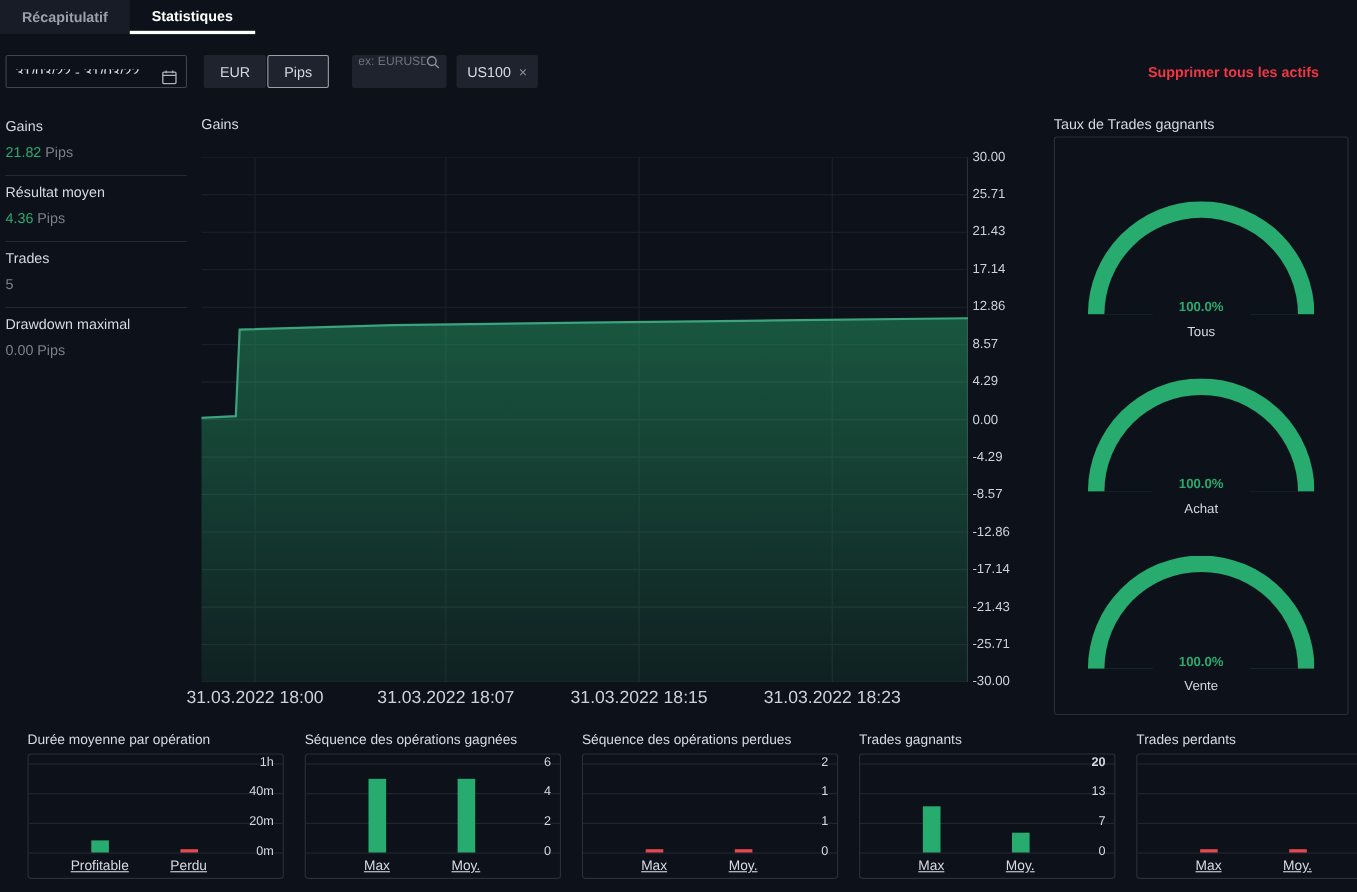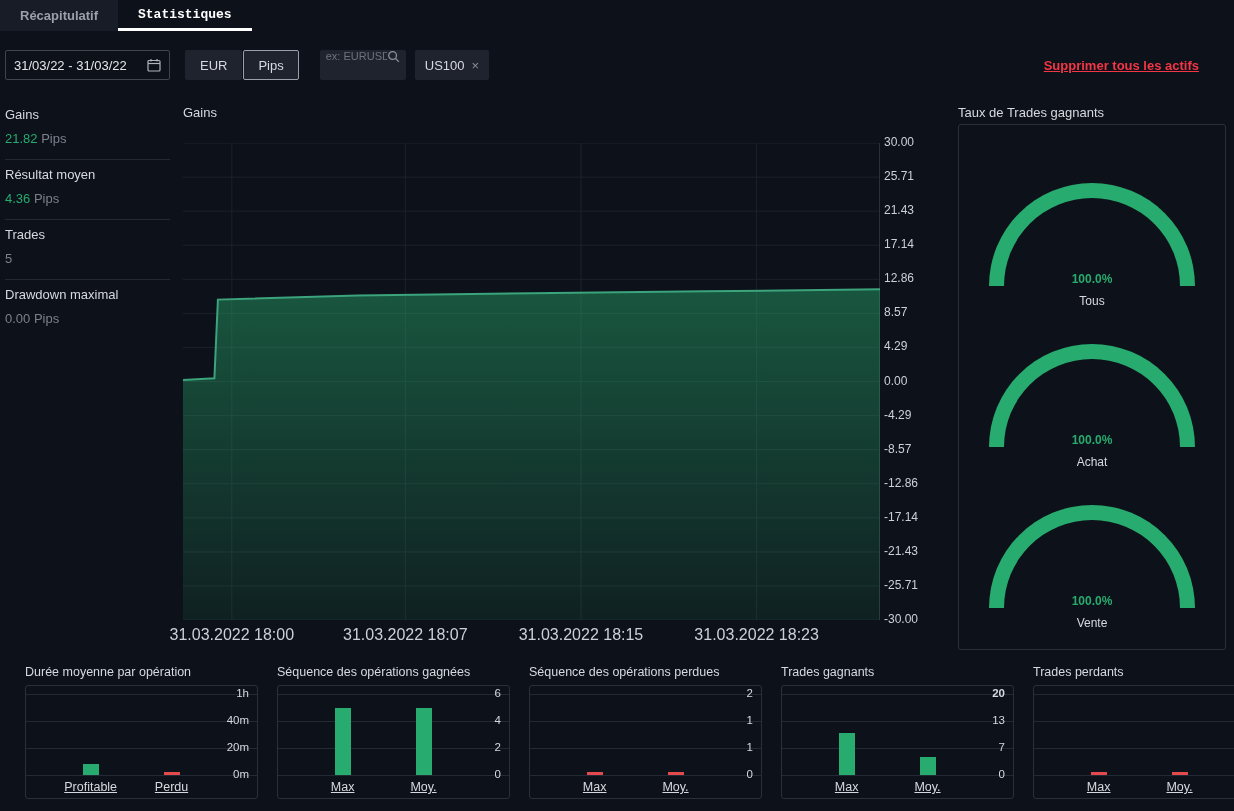--- a/index.html
+++ b/index.html
@@ -15,38 +15,38 @@
     --btn-bg:#1e232d;
   }
   *{box-sizing:border-box;margin:0;padding:0;}
   body{background:var(--bg);font-family:"Liberation Sans",sans-serif;}
   .app{position:relative;width:1234px;height:811px;background:var(--bg);overflow:hidden;}
 
   
   .tabbar{position:absolute;top:0;left:0;height:31px;display:flex;}
   .tab{height:31px;padding:0 20px;display:flex;align-items:center;font-size:13px;font-weight:700;cursor:pointer;}
   .tab.inactive{background:#171c26;color:#9aa0ab;}
-  .tab.active{background:transparent;color:#ffffff;border-bottom:3px solid #ffffff;font-family:Liberation Mono, monospace;}
+  .tab.active{background:transparent;color:#ffffff;border-bottom:3px solid #ffffff;}
 
   
   .toolbar{position:absolute;top:50px;left:5px;right:35px;height:30px;display:flex;align-items:center;}
-  .date-box{width:165px;height:30px;border:1px solid #3e4450;border-radius:2px;display:flex;align-items:center;padding:12px 8px;background:transparent;}
+  .date-box{width:165px;height:30px;border:1px solid #3e4450;border-radius:2px;display:flex;padding:12px 8px;background:transparent;}
   .date-input{flex:1;background:none;border:none;outline:none;color:#e3e6ea;font-size:13px;font-family:inherit;min-width:0;}
   .cal-icon{flex:none;cursor:pointer;}
   .btn{height:30px;padding:0 14px;margin-left:15px;background:var(--btn-bg);color:var(--text);
        font-size:13px;display:flex;align-items:center;border:1px solid transparent;border-radius:2px;cursor:pointer;}
   .btn.selected{border-color:#9aa0ab;}
   .btn + .btn{margin-left:1px;}
   .search{width:86px;height:30px;margin-left:21px;background:var(--btn-bg);border-radius:2px;display:flex;align-items:flex-start;padding:0 6px;}
   .search-input{flex:1;min-width:0;background:none;border:none;outline:none;color:var(--text);font-size:11px;font-family:inherit;}
   .search-input::placeholder{color:#6d737d;}
   .chip{height:30px;margin-left:9px;background:var(--btn-bg);border-radius:2px;display:flex;align-items:center;gap:7px;padding:11px 10px;font-size:13px;color:var(--text);cursor:pointer;}
   .chip-x{color:#8a9099;font-size:13px;cursor:pointer;}
   .spacer{flex:1;}
-  .danger-link{color:var(--link-red);font-size:13px;font-weight:600;text-decoration:underline;cursor:pointer;margin-left:20px;}
+  .danger-link{color:var(--link-red);font-size:13px;font-weight:600;cursor:pointer;margin-left:20px;}
 
   
   .stats{position:absolute;top:100px;left:5px;width:165px;}
   .stat{padding:7px 0 13px;}
   .stat:not(:last-child){border-bottom:1px solid var(--sep);}
   .stat-label{font-size:13px;color:var(--text);margin-bottom:9px;}
   .stat-value{font-size:13px;}
   .stat-value .num.green{color:var(--green);}
   .stat-value .num.gray{color:var(--muted);}
   .stat-value .unit{color:var(--muted);}

